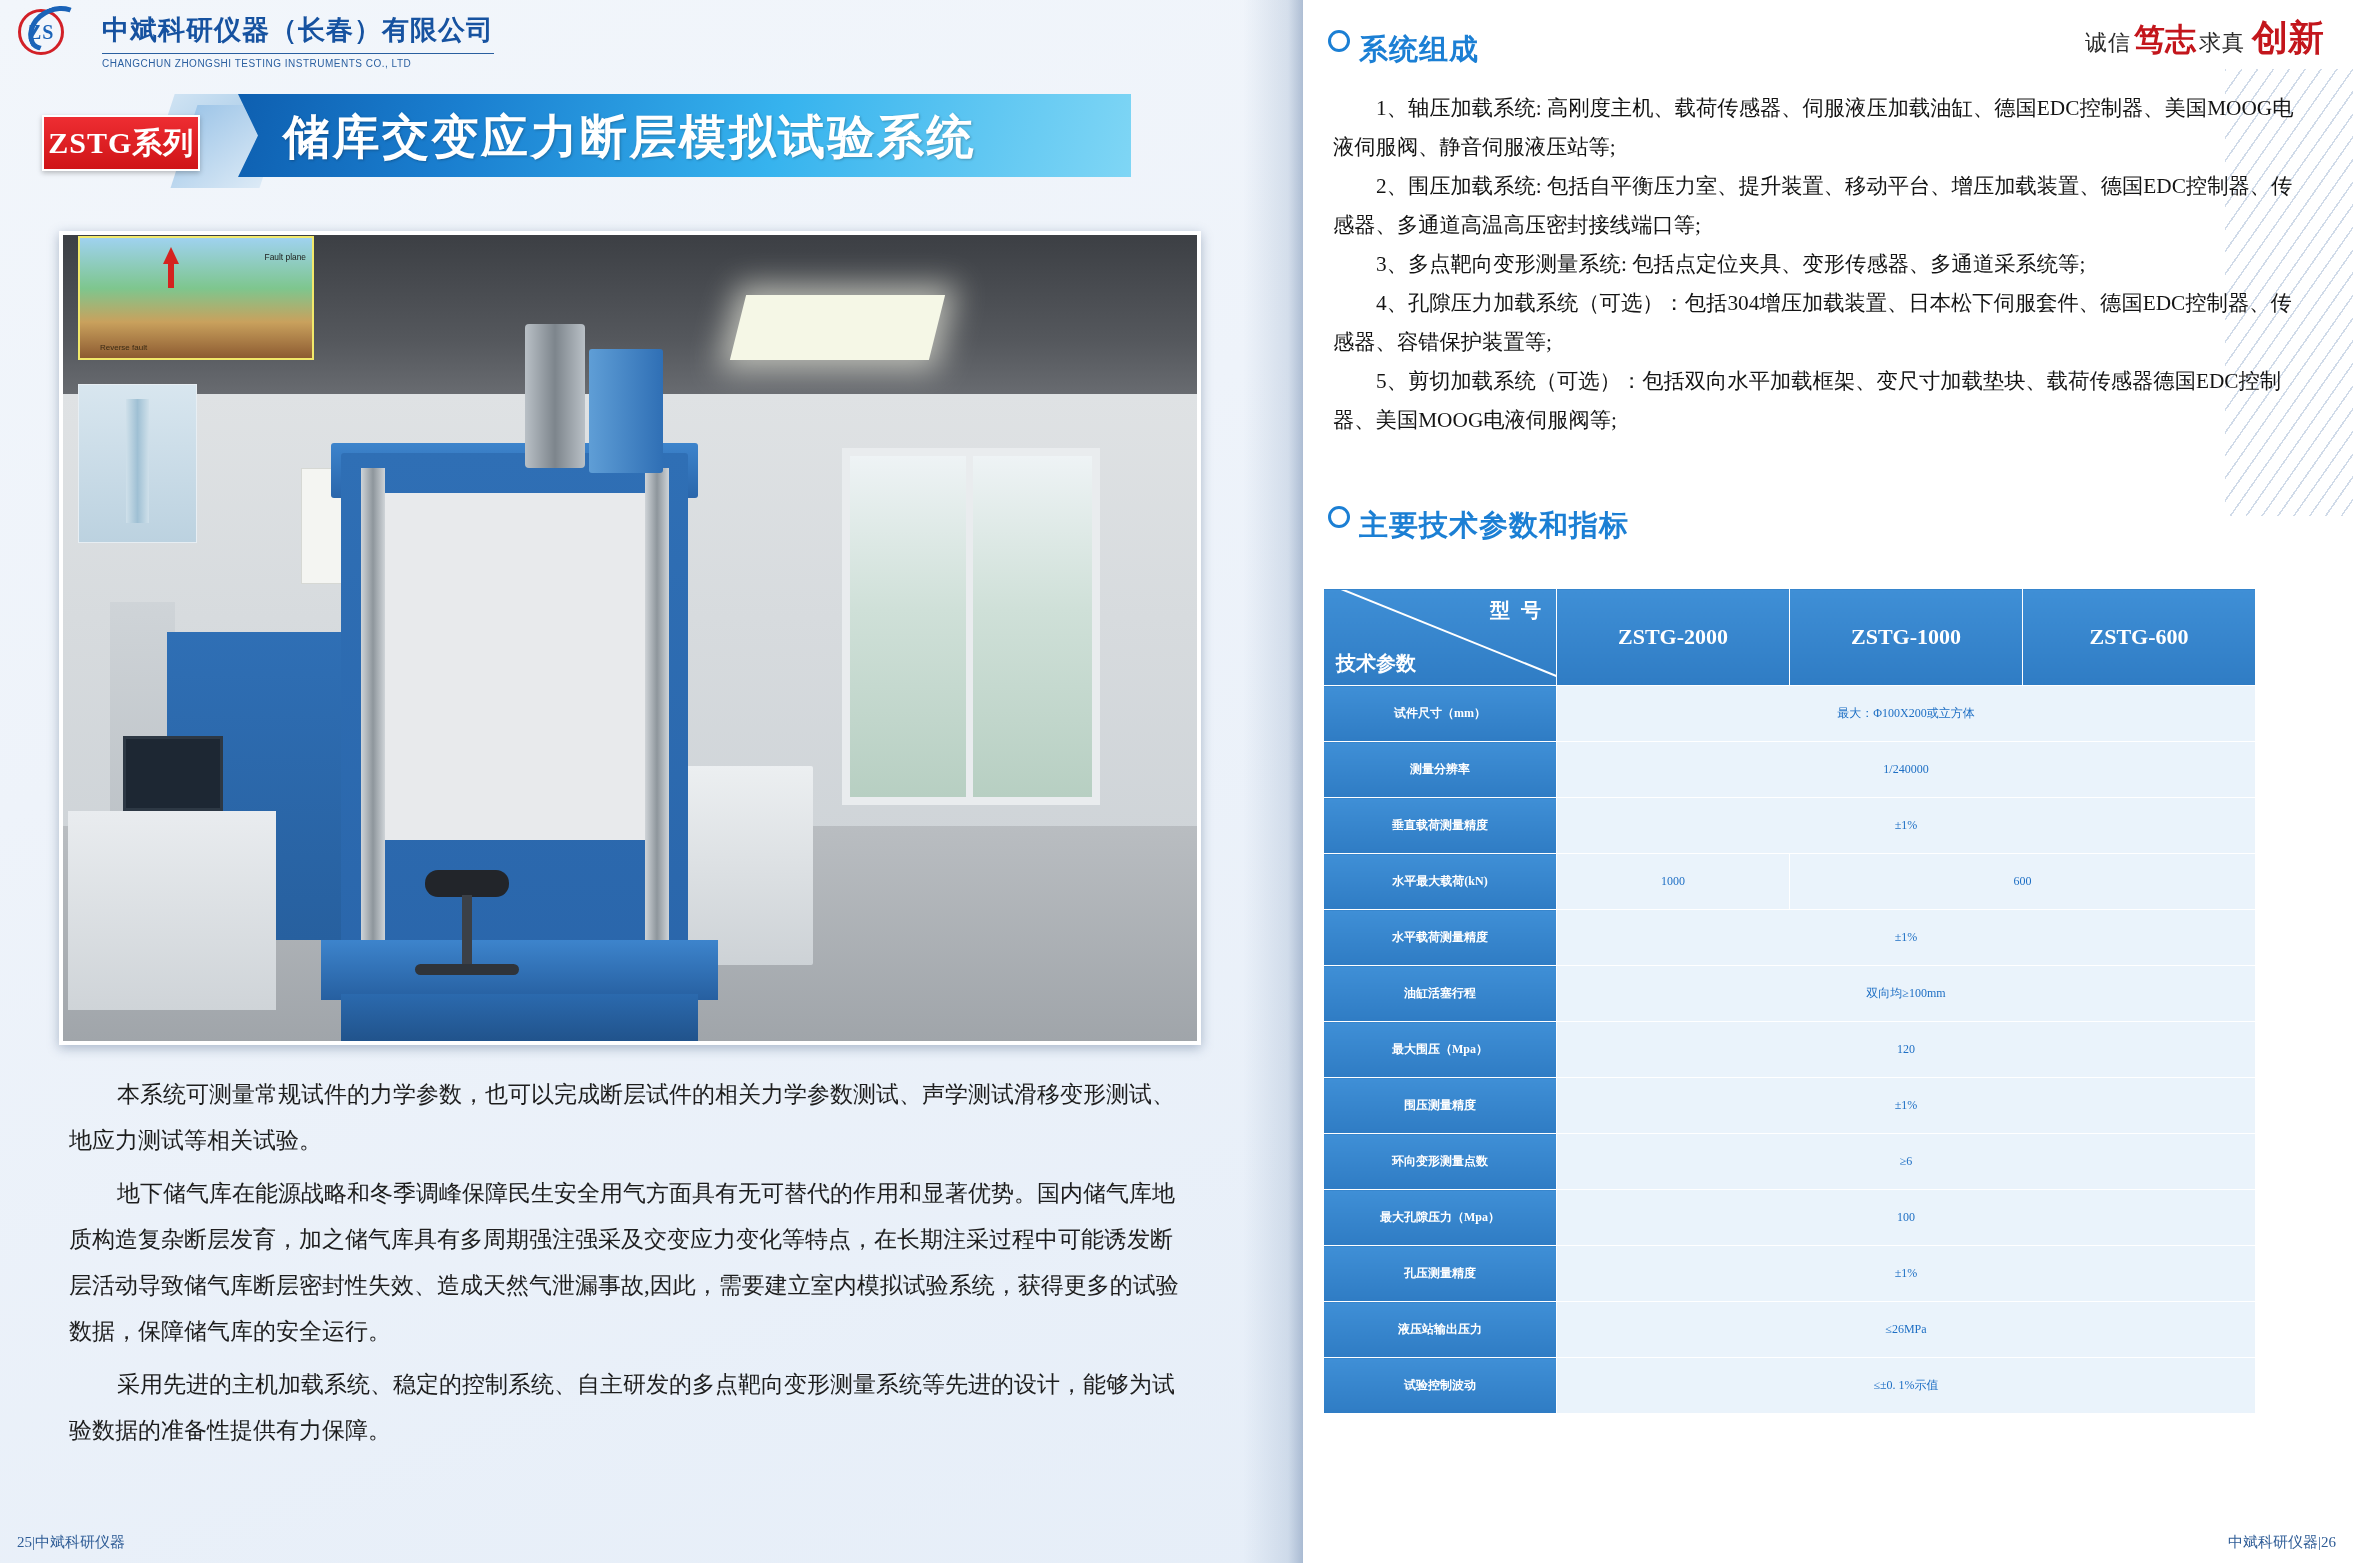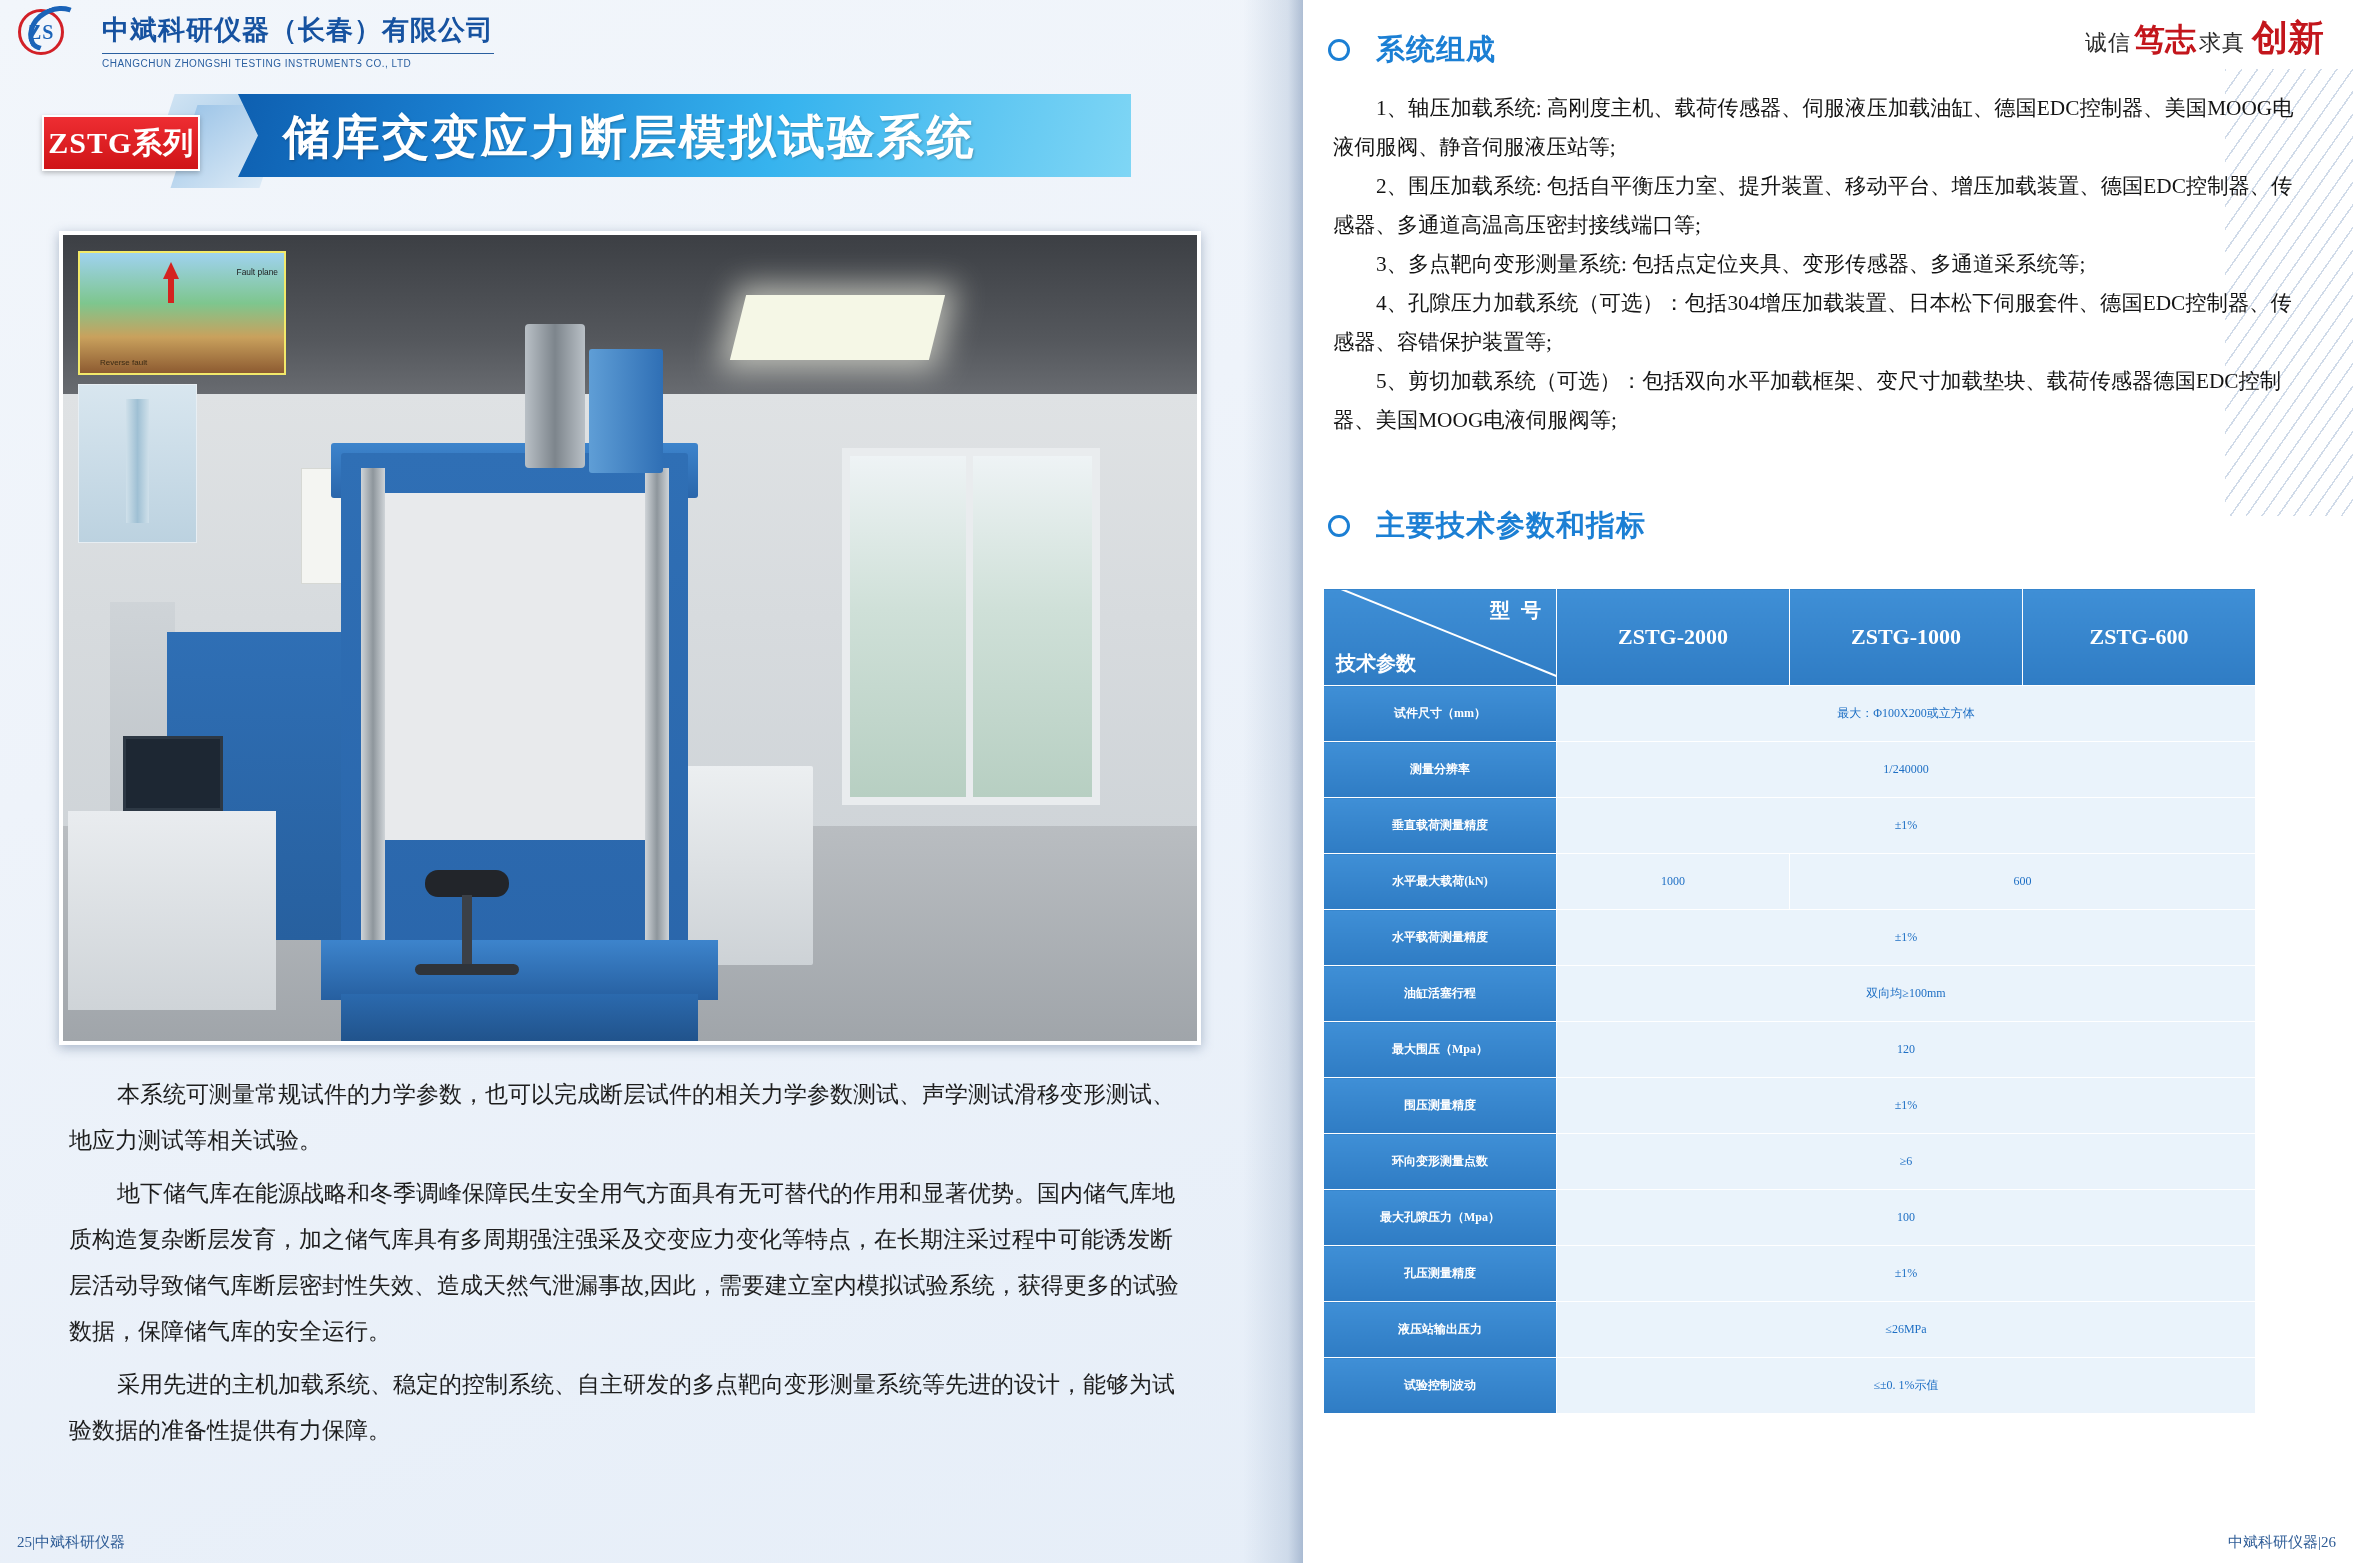--- a/index.html
+++ b/index.html
@@ -274,21 +274,21 @@
     position: absolute; left: 60px; top: 501px; width: 94px; height: 69px;
     background: #1d2733; border: 3px solid #2d3844;
   }
   .chair {
     position: absolute; left: 347px; top: 635px; width: 114px; height: 149px;
   }
   .chair .seat { position:absolute; left:15px; top:0; width:84px; height:27px; background:#22252a; border-radius: 13px; }
   .chair .post { position:absolute; left:52px; top:25px; width:10px; height:74px; background:#3b4047; }
   .chair .base { position:absolute; left:5px; top:94px; width:104px; height:11px; background:#2f343a; border-radius: 5.5px; }
   .inset-photo {
-    position: absolute; left: 15px; top: 16px; width: 208px; height: 124px;
+    position: absolute; left: 15px; top: 1px; width: 236px; height: 124px;
     background: linear-gradient(180deg,#9fd2ef 0%, #7ec68e 42%, #c9a15d 70%, #8d5b31 100%);
     border: 2.5px solid #f2e96a;
     box-sizing: border-box;
   }
   .inset-photo .lbl1 {
     position: absolute; right: 6px; top: 14px; font-size: 8.4px; color: #1b1b1b;
   }
   .inset-photo .lbl2 {
     position: absolute; left: 20px; bottom: 6px; font-size: 8px; color: #3a2a14;
   }
@@ -351,22 +351,21 @@
     top: 14px;
     display: flex;
     align-items: baseline;
     white-space: nowrap;
   }
   .slogan .plain { font-size: 22px; color:#2b2b2b; font-family:"Liberation Serif", serif; letter-spacing: 1px;}
   .slogan .brush { font-size: 31px; color:#c3161c; font-weight: bold; font-family:"Liberation Serif", serif; margin: 0 3px; }
   .slogan .brush2 { font-size: 36px; color:#c3161c; font-weight: bold; font-family:"Liberation Serif", serif; margin-left: 7px; }
   .sec-head {
     display: flex;
-    align-items: center;
-    gap: 26px;
+    gap: 9px;
   }
   .sec-head .bullet {
     width: 22px; height: 22px; border-radius: 50%;
     border: 3.5px solid #1b7fd4; box-sizing: border-box;
   }
   .sec-head .txt {
     font-size: 29px; font-weight: bold; color: #1b7fd4; letter-spacing: 1px;
     font-family: "Liberation Serif", serif;
   }
   .sec1 { position: absolute; left: 25px; top: 30px; }

